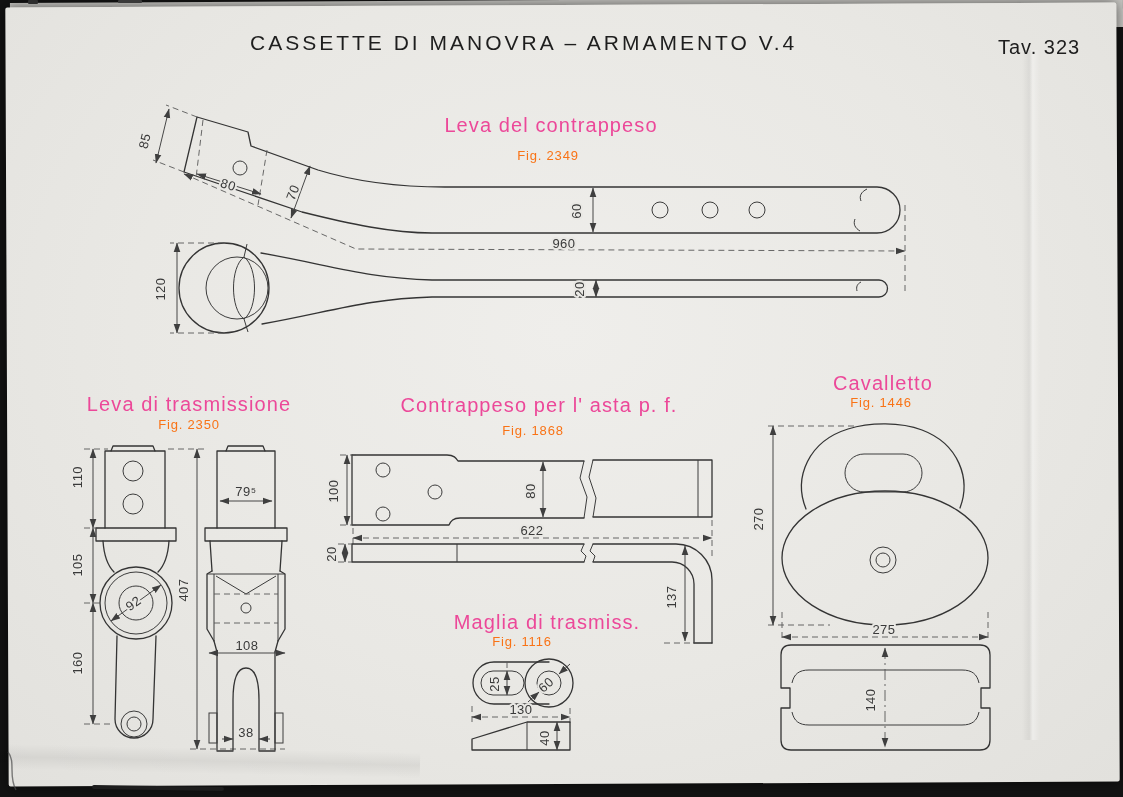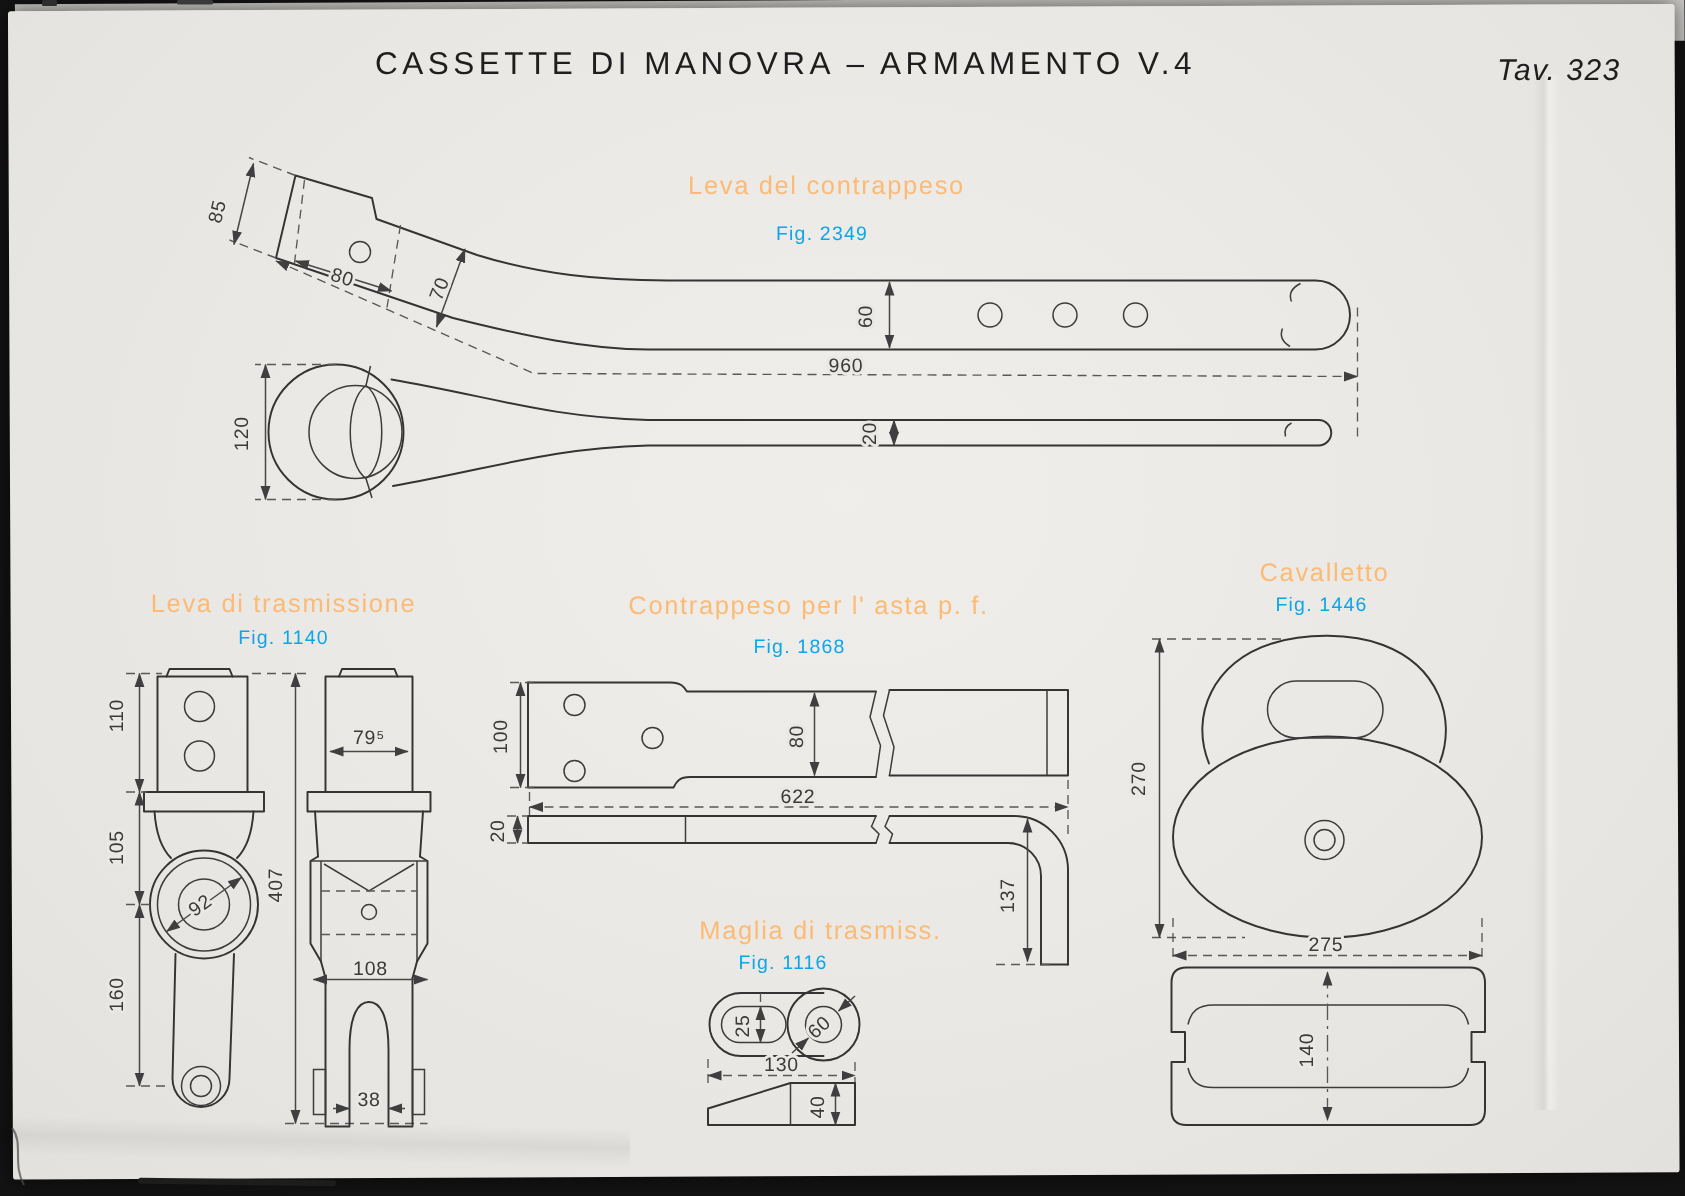--- a/index.html
+++ b/index.html
@@ -15,25 +15,25 @@
        background:linear-gradient(90deg,transparent,rgba(0,0,0,.05) 40%,rgba(255,255,255,.35) 60%,transparent);}
   #crease-bottom{left:0;top:748px;width:420px;height:26px;transform:rotate(1.2deg);
        background:linear-gradient(180deg,transparent,rgba(0,0,0,.06),transparent);}
   #edge-line{position:absolute;left:92px;top:786px;width:132px;height:4px;background:#1d1d1d;
        border-radius:2px;transform:rotate(.8deg);}
   .speck{position:absolute;background:#2e2e2e;border-radius:1px;}
   #speck1{left:28px;top:0;width:10px;height:4px;}
   #speck2{left:118px;top:0;width:24px;height:3px;background:#3a3a3a;}
   #sheet-title{position:absolute;left:250px;top:31px;width:475px;text-align:center;
        font-size:21px;letter-spacing:3px;color:#1e1e1e;white-space:nowrap;}
-  #plate-number{position:absolute;left:998px;top:36px;font-size:20px;letter-spacing:1px;color:#1e1e1e;font-style:italic;}
-  .fig-title{position:absolute;transform:translateX(-50%);font-size:17px;letter-spacing:1.1px;
-       color:#fdba74;white-space:nowrap;}
+  #plate-number{position:absolute;left:998px;top:36px;font-size:20px;letter-spacing:1px;color:#1e1e1e;}
+  .fig-title{position:absolute;transform:translateX(-50%);font-size:20px;letter-spacing:1.1px;
+       color:#ec4899;white-space:nowrap;}
   .fig-sub{position:absolute;transform:translateX(-50%);font-size:13px;letter-spacing:.8px;
-       color:#0ea5e9;white-space:nowrap;}
+       color:#f97316;white-space:nowrap;}
   #dwg{position:absolute;left:0;top:0;}
   .ol{fill:none;stroke:#343434;stroke-width:1.3;stroke-linejoin:round;stroke-linecap:round;}
   .th{fill:none;stroke:#3c3c3c;stroke-width:1;}
   .dim{fill:none;stroke:#474747;stroke-width:1;}
   .dsh{fill:none;stroke:#585858;stroke-width:.9;stroke-dasharray:6 4;}
   .ddt{fill:none;stroke:#585858;stroke-width:.9;stroke-dasharray:11 4 2 4;}
   #dwg text{font-size:13px;fill:#3a3a3a;letter-spacing:.5px;text-anchor:middle;
        paint-order:stroke;stroke:#e9e8e4;stroke-width:4px;stroke-linejoin:round;}
 </style>
 </head>
@@ -47,21 +47,21 @@
 <div id="speck1" class="speck"></div>
 <div id="speck2" class="speck"></div>
 
 <div id="sheet-title">CASSETTE DI MANOVRA – ARMAMENTO V.4</div>
 <div id="plate-number">Tav. 323</div>
 
 <div class="fig-title" style="left:551px;top:114px">Leva del contrappeso</div>
 <div class="fig-sub" style="left:548px;top:148px">Fig. 2349</div>
 
 <div class="fig-title" style="left:189px;top:393px">Leva di trasmissione</div>
-<div class="fig-sub" style="left:189px;top:417px">Fig. 1140</div>
+<div class="fig-sub" style="left:189px;top:417px">Fig. 2350</div>
 
 <div class="fig-title" style="left:539px;top:394px">Contrappeso per l' asta p. f.</div>
 <div class="fig-sub" style="left:533px;top:423px">Fig. 1868</div>
 
 <div class="fig-title" style="left:547px;top:611px">Maglia di trasmiss.</div>
 <div class="fig-sub" style="left:522px;top:634px">Fig. 1116</div>
 
 <div class="fig-title" style="left:883px;top:372px">Cavalletto</div>
 <div class="fig-sub" style="left:881px;top:395px">Fig. 1446</div>
 

